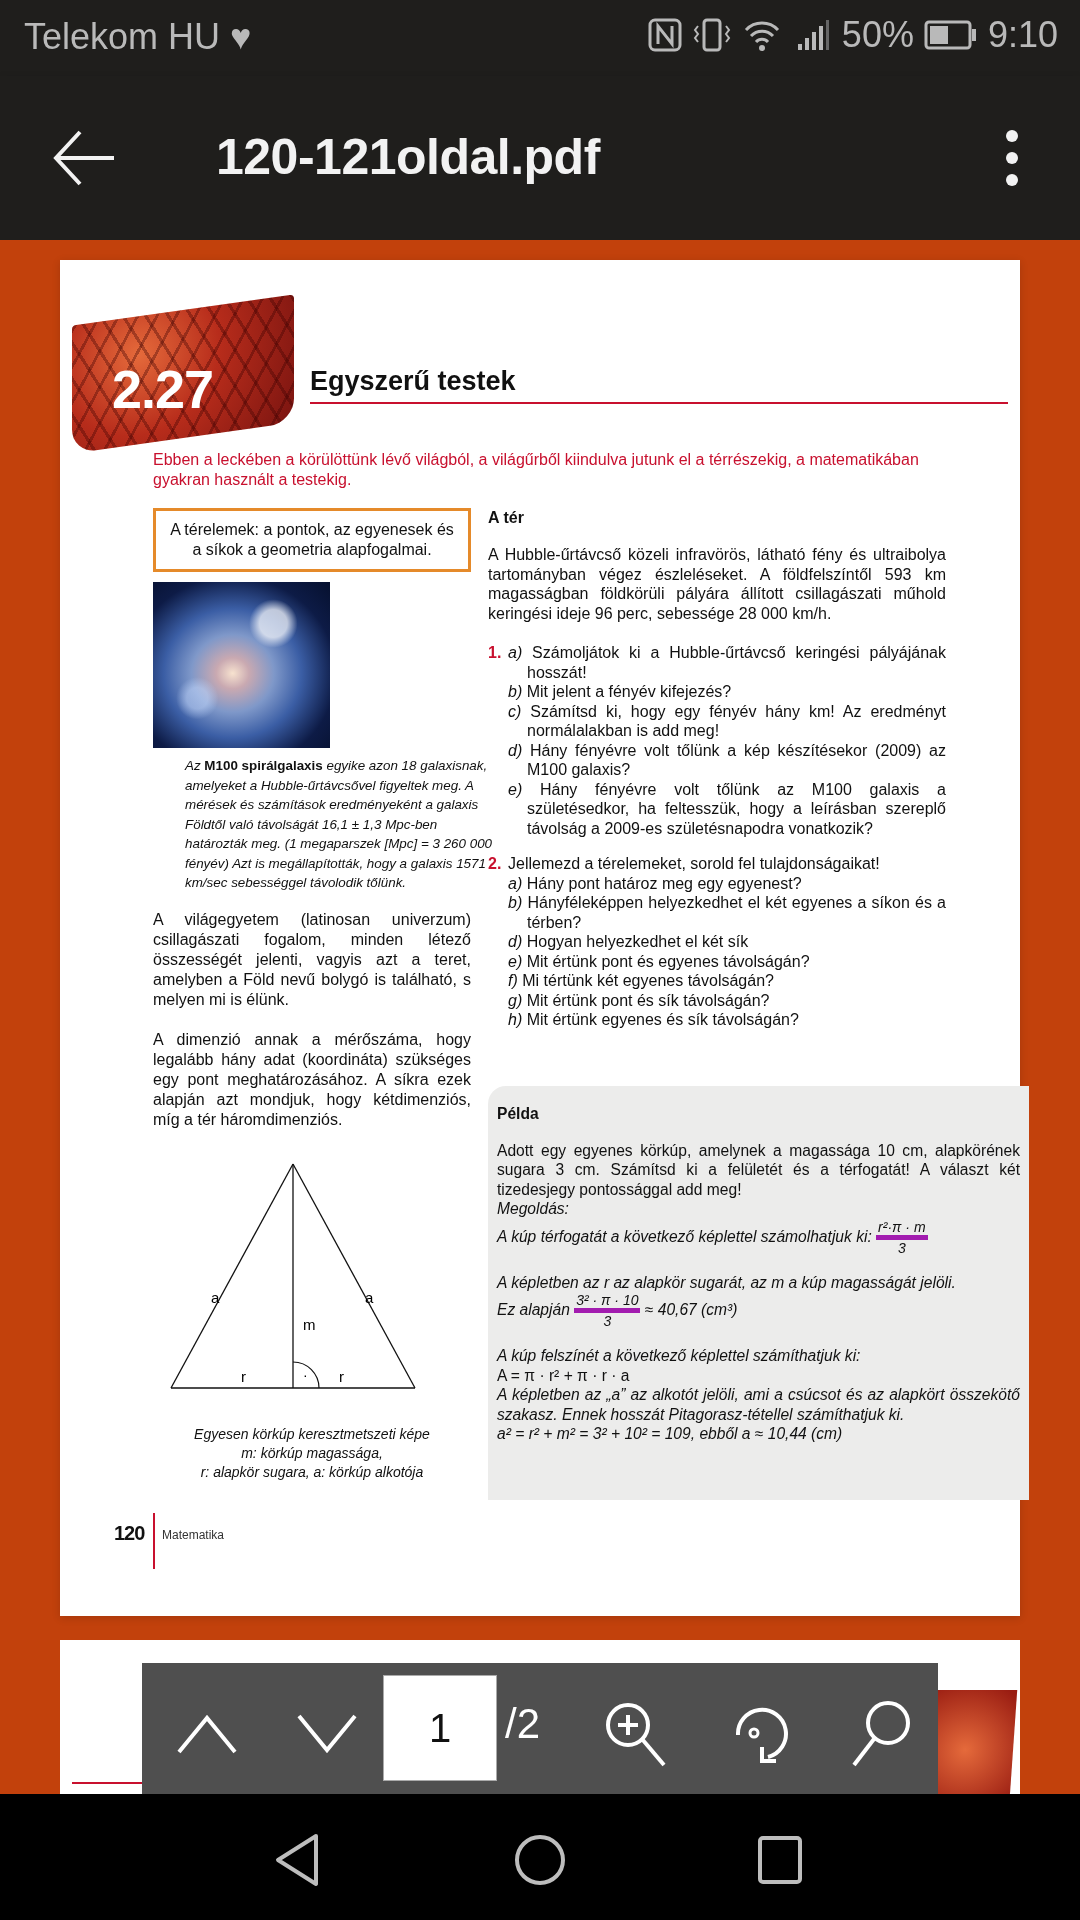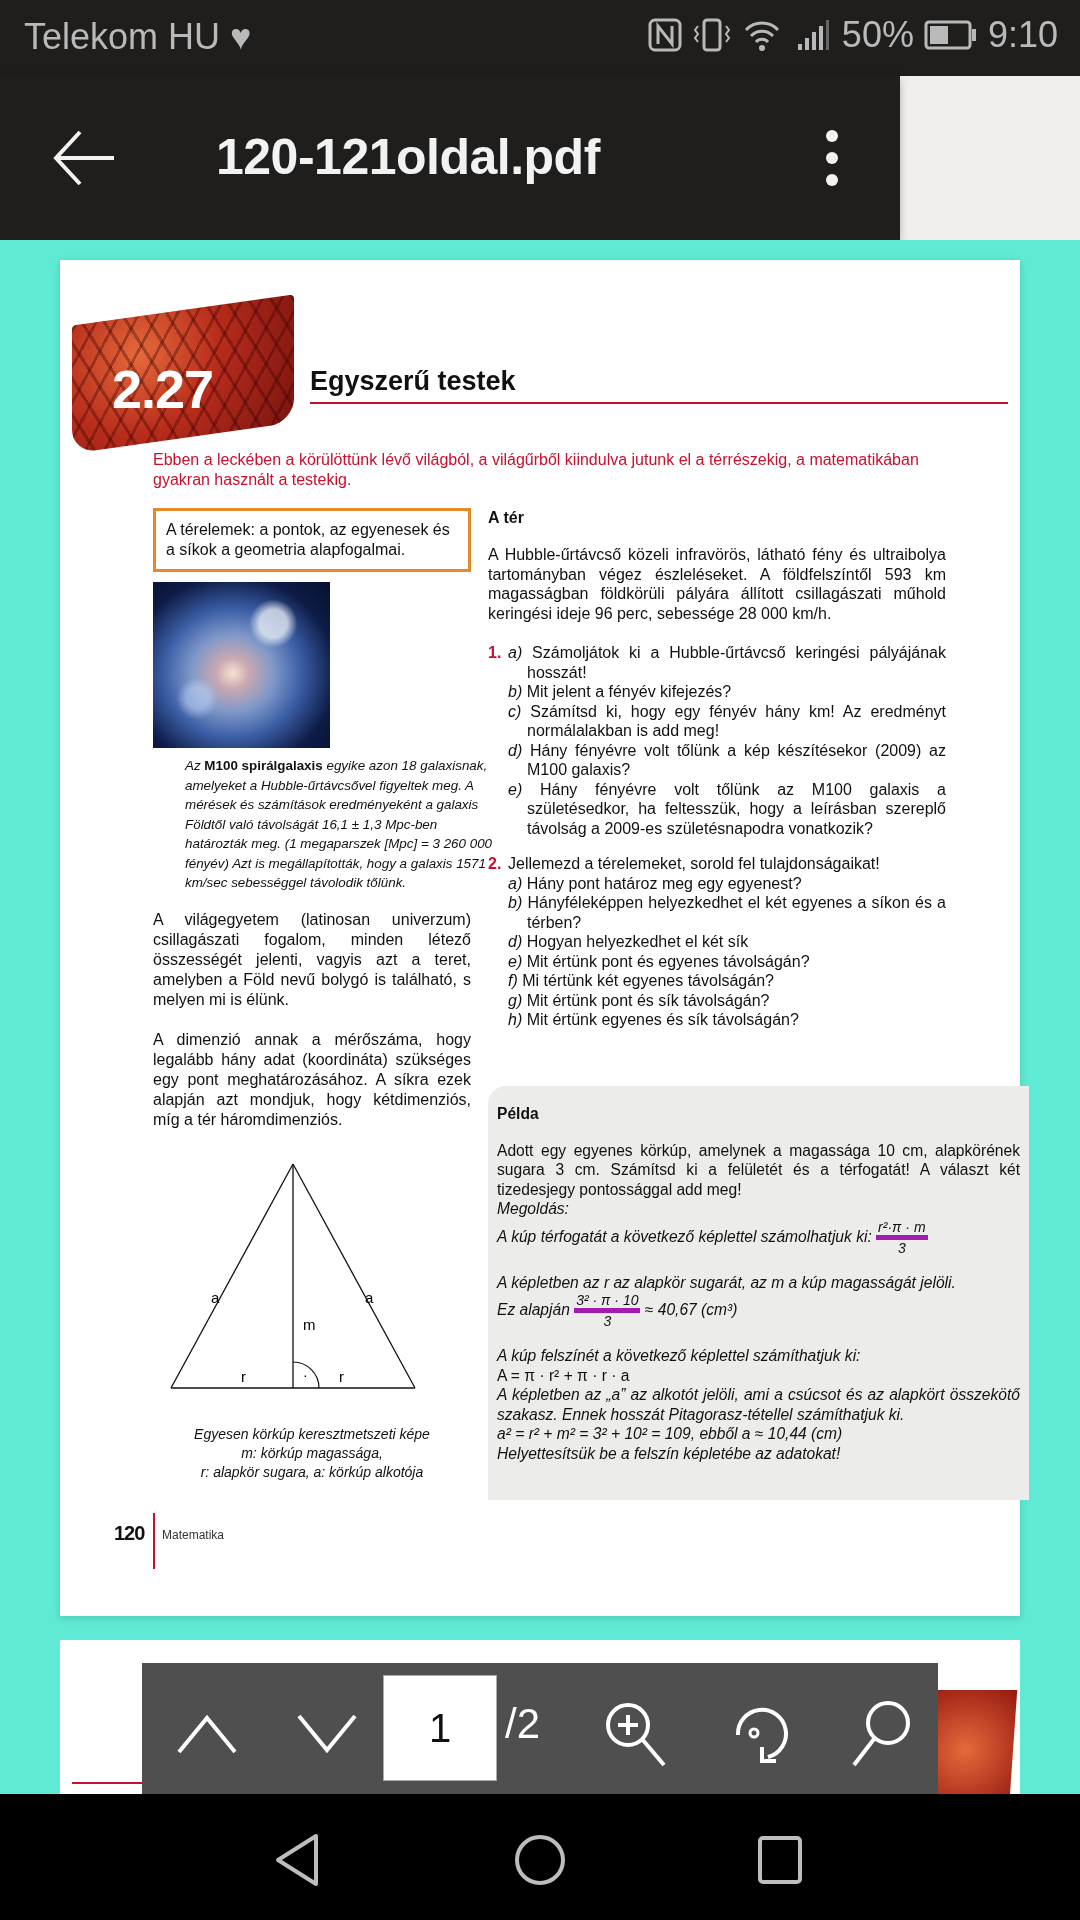--- a/index.html
+++ b/index.html
@@ -1,38 +1,38 @@
 <!DOCTYPE html>
 <html><head>
 <meta charset="utf-8">
 <style>
   * { box-sizing: border-box; margin: 0; padding: 0; }
   html, body { width: 1080px; height: 1920px; overflow: hidden; background: #f0efed; font-family: "Liberation Sans", sans-serif; }
   .statusbar { position: absolute; left: 0; top: 0; width: 1080px; height: 76px; background: #1f1e1c; color: #b9b9b9; font-size: 36px; }
   .statusbar .carrier { position: absolute; left: 24px; top: 16px; }
   .statusbar .right { position: absolute; right: 22px; top: 14px; display: flex; align-items: center; gap: 10px; }
-  .appbar { position: absolute; left: 0; top: 76px; width: 900px; height: 164px; background: #1f1e1c; box-shadow: 0 4px 8px rgba(0,0,0,0.25); }
+  .appbar { position: absolute; left: 0; top: 76px; width: 1080px; height: 164px; background: #1f1e1c; box-shadow: 0 4px 8px rgba(0,0,0,0.25); }
   .appbar .back { position: absolute; left: 50px; top: 50px; width: 70px; height: 64px; }
   .appbar .title { position: absolute; left: 216px; top: 52px; color: #f2f2f2; font-size: 50px; font-weight: bold; letter-spacing: -0.5px; }
   .appbar .more { position: absolute; right: 60px; top: 52px; width: 16px; height: 60px; }
-  .viewer { position: absolute; left: 0; top: 240px; width: 1080px; height: 1555px; background: #5eead4; overflow: hidden; }
+  .viewer { position: absolute; left: 0; top: 240px; width: 1080px; height: 1555px; background: #c2410c; overflow: hidden; }
   .page { position: absolute; left: 60px; top: 20px; width: 960px; height: 1356px; background: #fff; box-shadow: 0 2px 8px rgba(0,0,0,0.15); }
   .page2 { position: absolute; left: 60px; top: 1400px; width: 960px; height: 300px; background: #fff; }
   .badge { position: absolute; left: 12px; top: 50px; width: 222px; height: 128px;
     background: radial-gradient(circle at 30% 30%, #e56a3b 0%, #b72c1b 45%, #7a1410 100%);
     transform: skewY(-8deg); border-radius: 4px 4px 24px 24px; overflow: hidden; }
   .badge::before { content: ""; position: absolute; inset: 0;
     background: repeating-linear-gradient(60deg, rgba(60,0,0,0.35) 0 3px, transparent 3px 18px),
                 repeating-linear-gradient(-60deg, rgba(60,0,0,0.35) 0 3px, transparent 3px 18px); }
   .badge-num { position: absolute; left: 52px; top: 98px; color: #fff; font-size: 54px; font-weight: bold; letter-spacing: -1px; }
   .lesson-title { position: absolute; left: 250px; top: 106px; font-size: 27px; font-weight: bold; color: #111; }
   .title-rule { position: absolute; left: 250px; top: 142px; width: 698px; height: 2px; background: #c8102e; }
   .intro { position: absolute; left: 93px; top: 190px; width: 790px; font-size: 16px; line-height: 20px; color: #c8102e; }
   .col-left { position: absolute; left: 93px; width: 318px; font-size: 16px; color: #111; }
-  .defbox { top: 248px; border: 3px solid #e58a2a; padding: 9px 10px; line-height: 20px; font-size: 16px; }
+  .defbox { top: 248px; border: 3px solid #e58a2a; padding: 9px 10px; line-height: 20px; font-size: 16px; text-align: center; }
   .galaxy { position: absolute; left: 93px; top: 322px; width: 177px; height: 166px;
     background: radial-gradient(ellipse at 45% 55%, #f7e2cf 0%, #c9a9b1 12%, #7f98c9 30%, #3b5ea5 50%, #0d1b46 75%, #06102e 100%); }
   .galaxy::after { content:""; position:absolute; inset:0;
     background: radial-gradient(circle at 68% 25%, rgba(255,255,255,0.7) 0 8%, transparent 14%),
                 radial-gradient(circle at 25% 70%, rgba(200,220,255,0.5) 0 6%, transparent 12%); }
   .caption-it { top: 496px; font-style: italic; font-size: 13.4px; line-height: 19.5px; margin-left: 32px; }
   .caption-it b { font-style: normal; }
   .para { line-height: 20px; text-align: justify; }
   .p1 { top: 650px; }
   .p2 { top: 770px; }
@@ -214,21 +214,20 @@
       <div class="it">
         <span>Ez alapján</span>
         <span class="frac"><span class="n">3² · π · 10</span><span class="d">3</span></span>
         <span>≈ 40,67 (cm³)</span>
       </div>
       <div class="gap"></div>
       <div class="it">A kúp felszínét a következő képlettel számíthatjuk ki:</div>
       <div>A = π · r² + π · r · a</div>
       <div class="it" style="text-align:justify">A képletben az „a” az alkotót jelöli, ami a csúcsot és az alapkört összekötő szakasz. Ennek hosszát Pitagorasz-tétellel számíthatjuk ki.</div>
       <div class="it">a² = r² + m² = 3² + 10² = 109, ebből a ≈ 10,44 (cm)</div>
-      <div class="it">Helyettesítsük be a felszín képletébe az adatokat!</div>
     </div>
 
     <div class="footer-num">120</div>
     <div class="footer-rule"></div>
     <div class="footer-sub">Matematika</div>
   </div>
 
   <div class="page2">
     <div class="p2-rule"></div>
     <div class="p2-text">Geometria alapjai</div>

